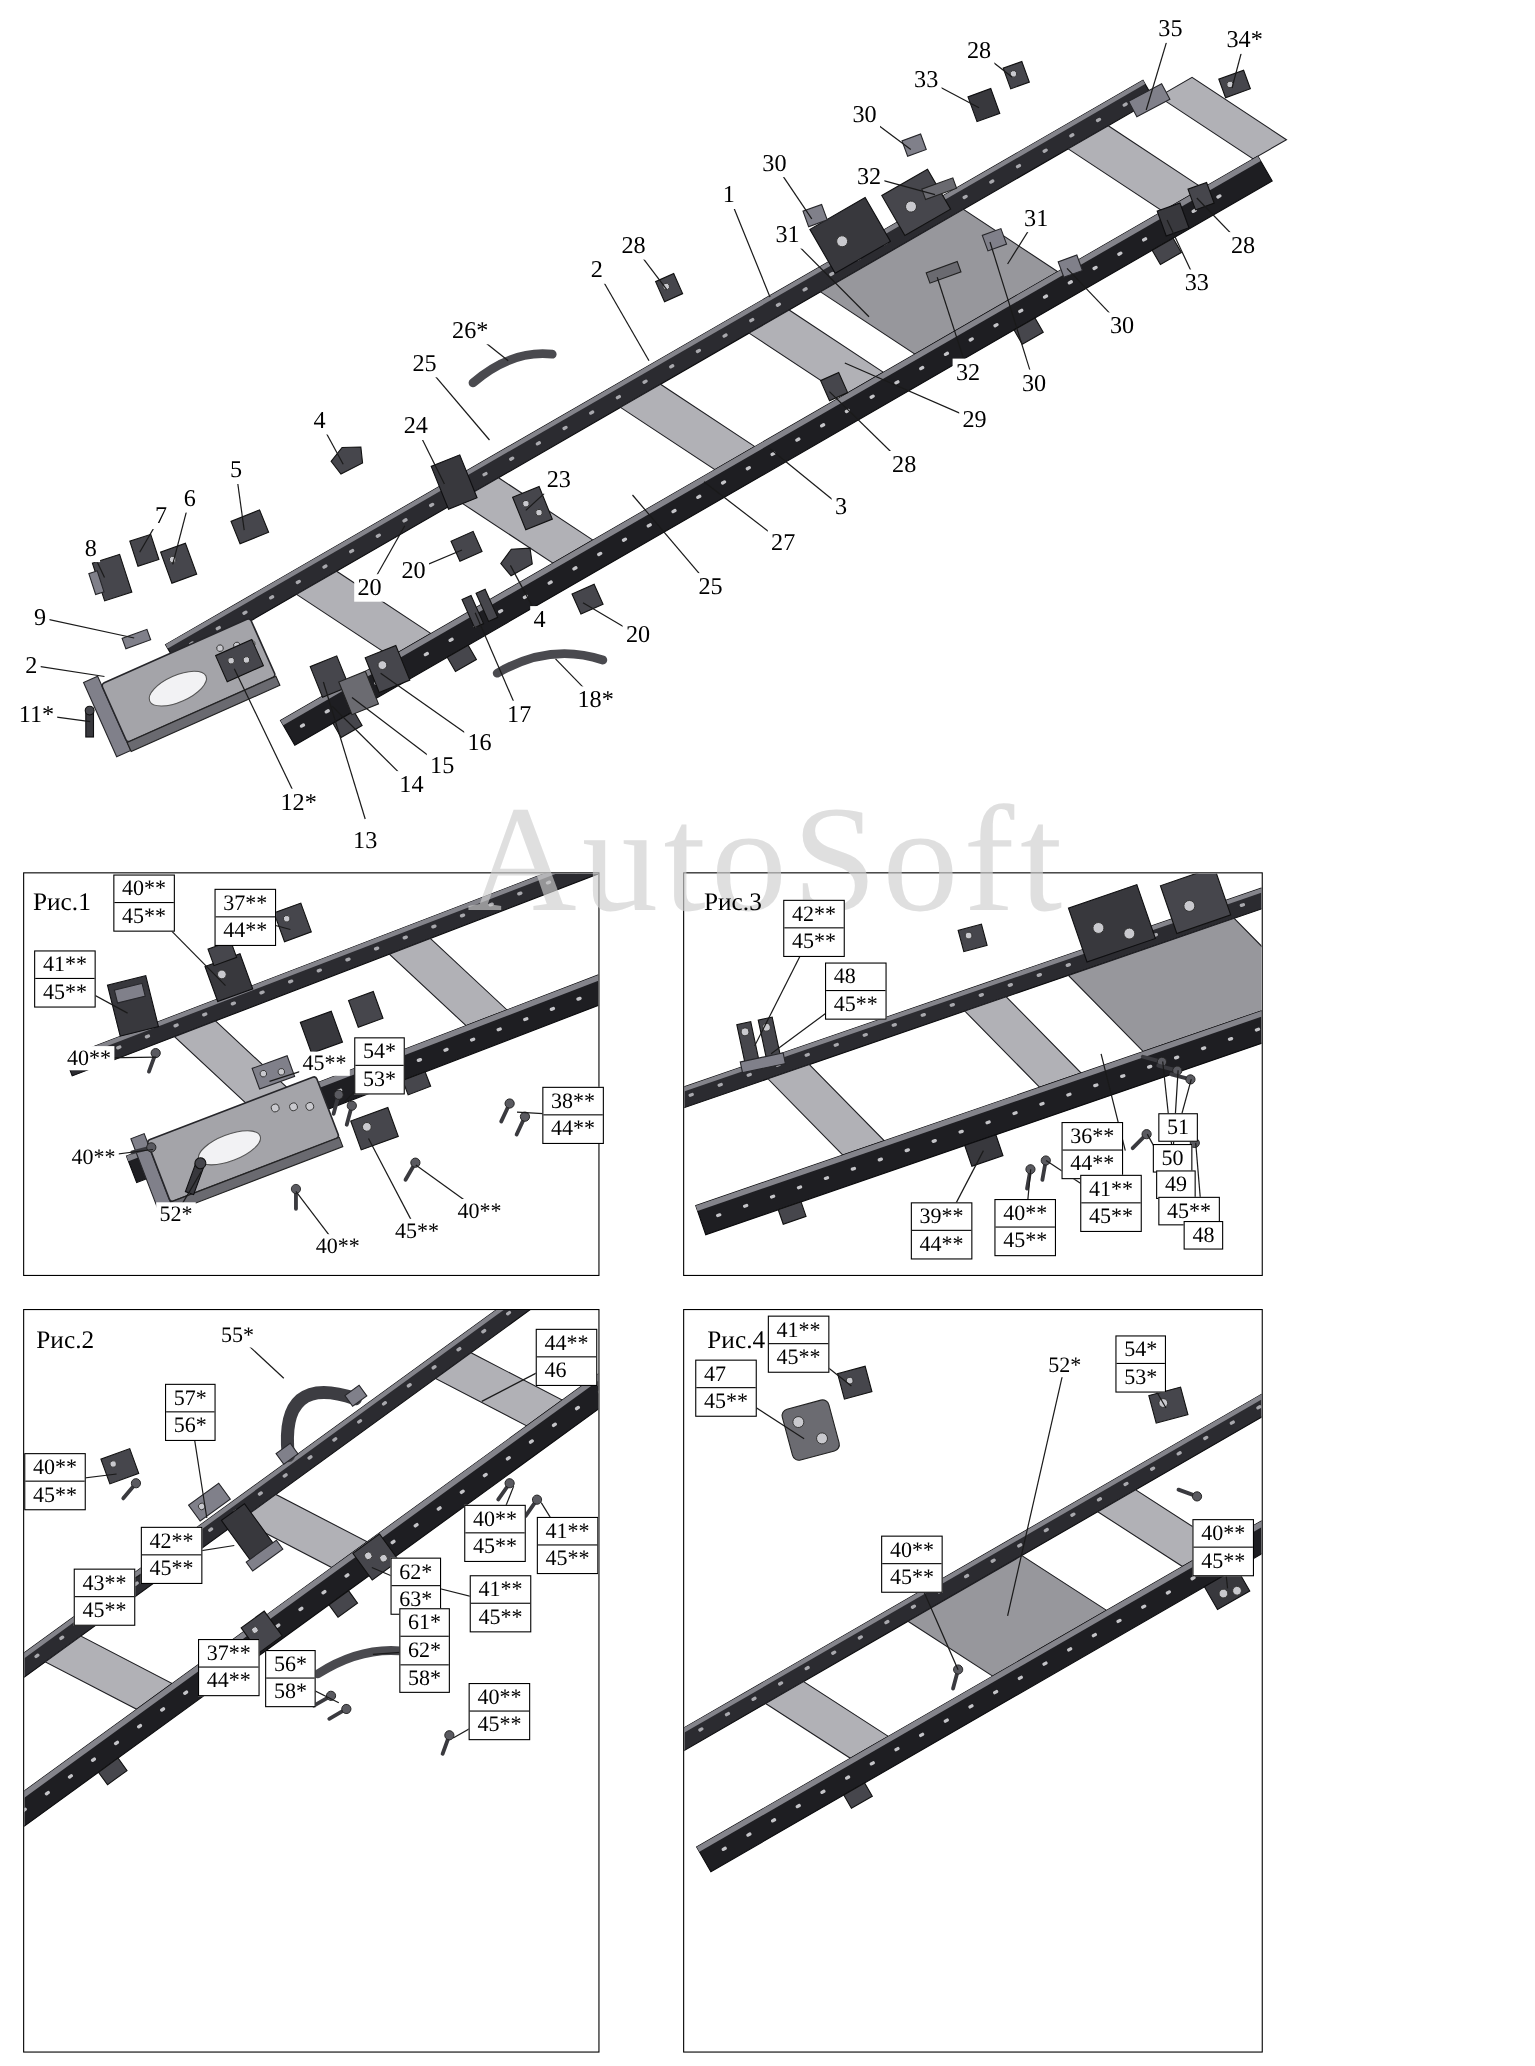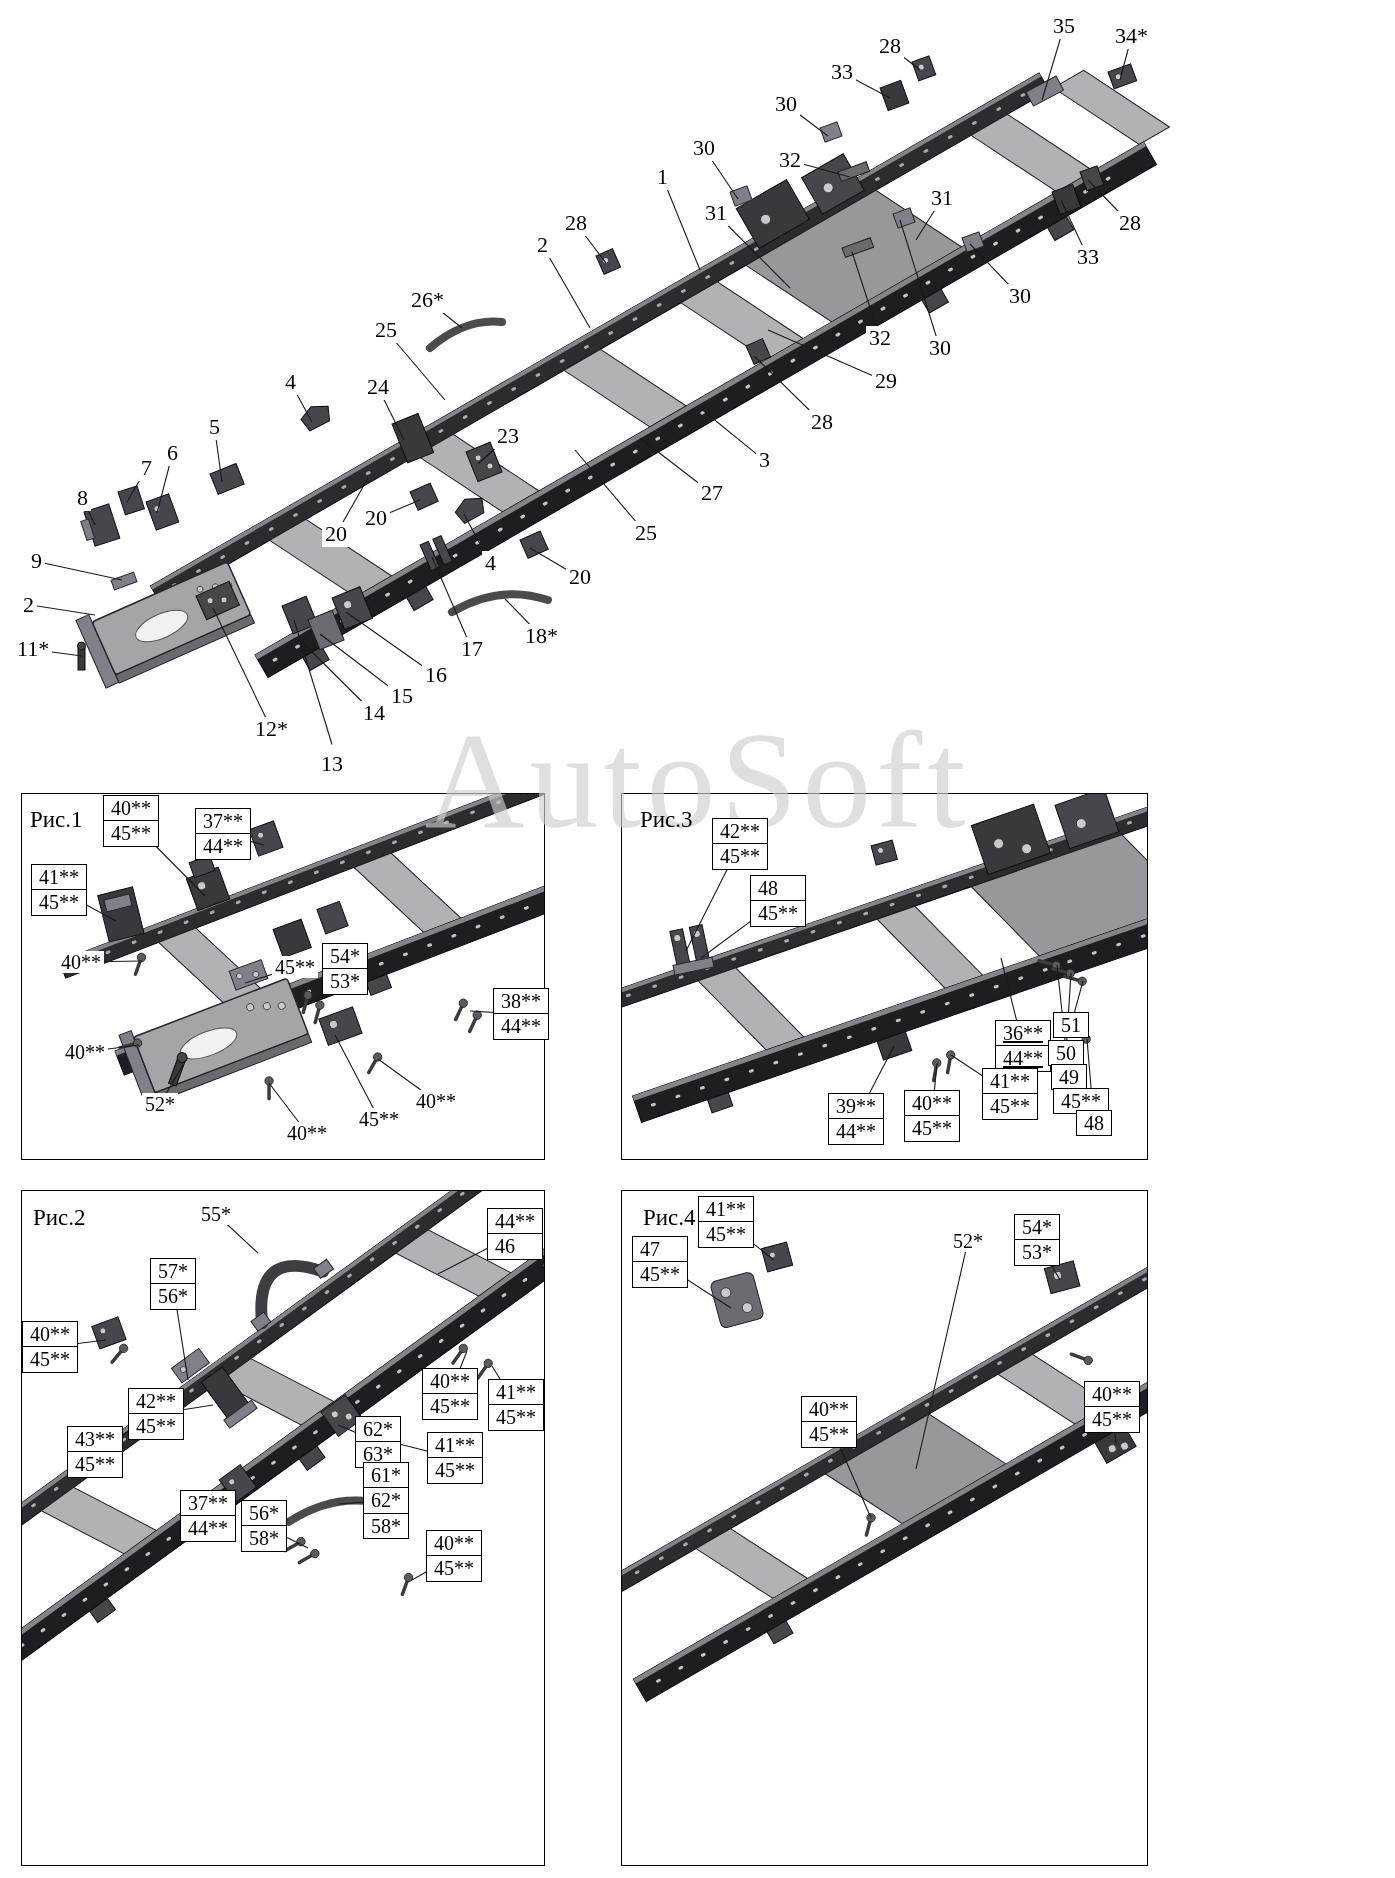--- a/index.html
+++ b/index.html
@@ -740,21 +740,21 @@
         <div class="cl">45**</div>
       </div>
       <div class="callout fig boxed" style="left: 712px; top: 818px;">
         <div class="cl">42**</div>
         <div class="cl">45**</div>
       </div>
       <div class="callout fig boxed" style="left: 750px; top: 875px;">
         <div class="cl">48</div>
         <div class="cl">45**</div>
       </div>
-      <div class="callout fig boxed" style="left: 995px; top: 1020px; text-decoration: underline;">
+      <div class="callout fig boxed" style="left: 965px; top: 1020px;">
         <div class="cl">36**</div>
         <div class="cl">44**</div>
       </div>
       <div class="callout fig boxed" style="left: 1053px; top: 1012px;">
         <div class="cl">51</div>
       </div>
       <div class="callout fig boxed" style="left: 1048px; top: 1040px;">
         <div class="cl">50</div>
       </div>
       <div class="callout fig boxed" style="left: 1051px; top: 1064px;">

